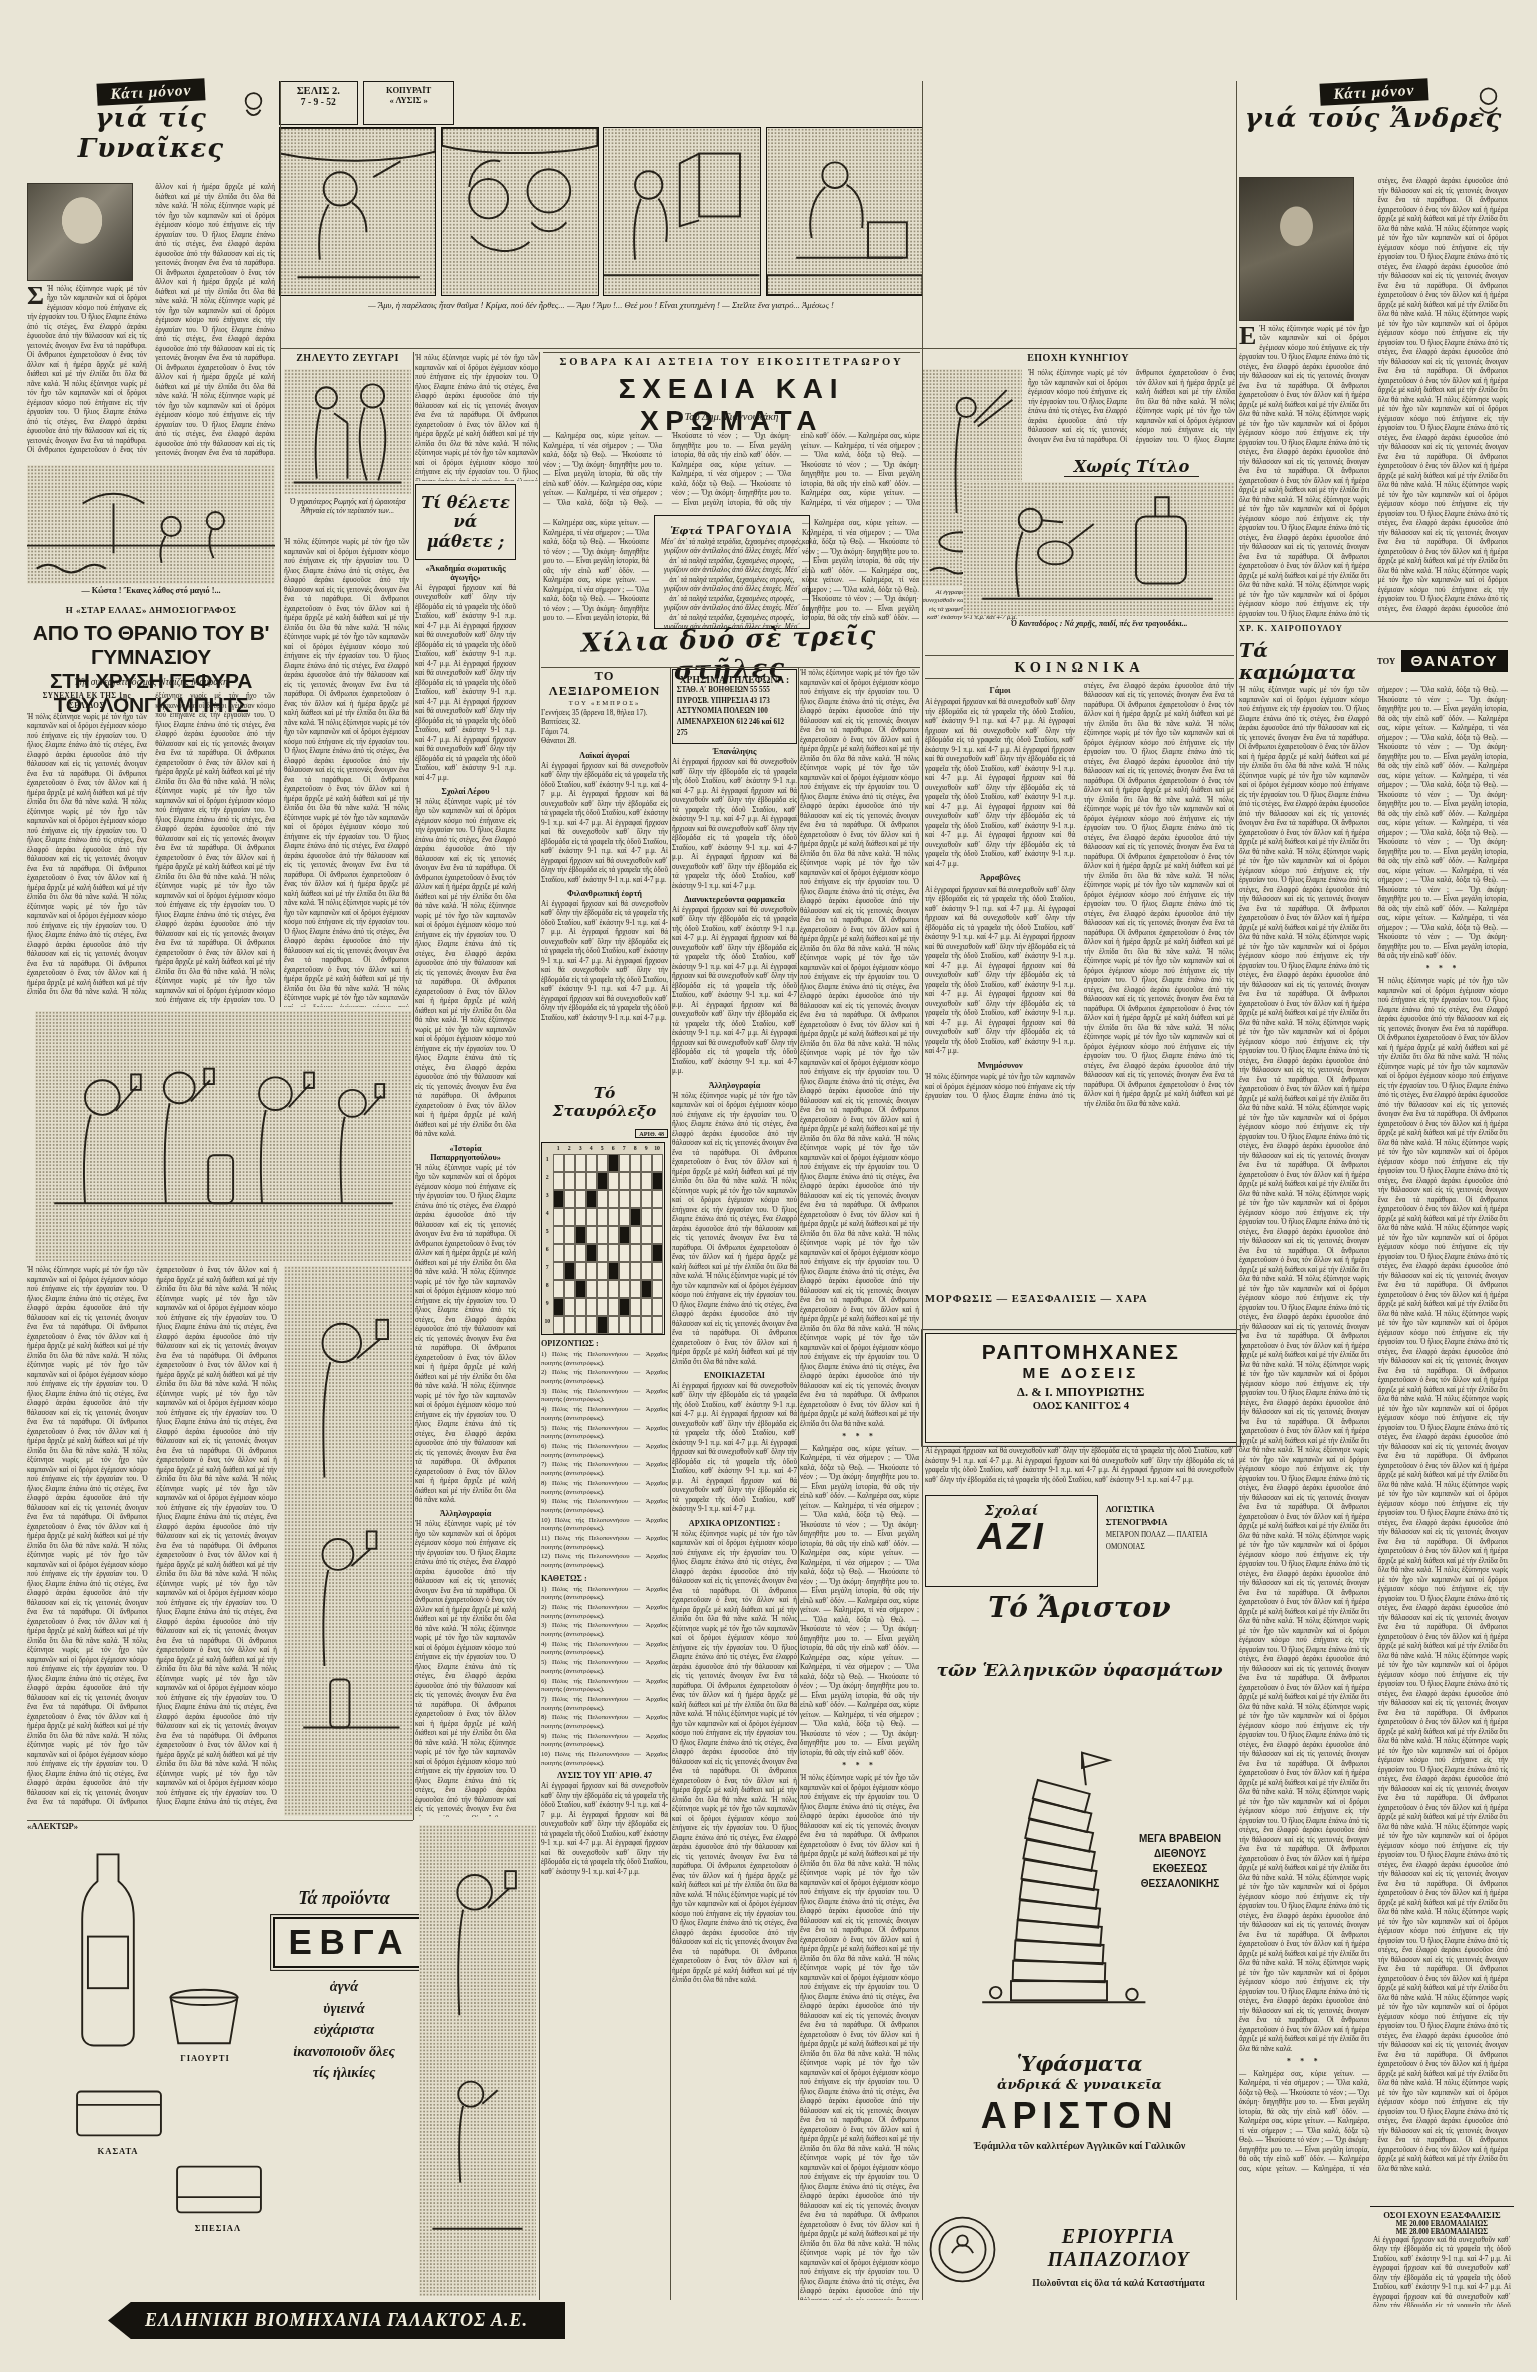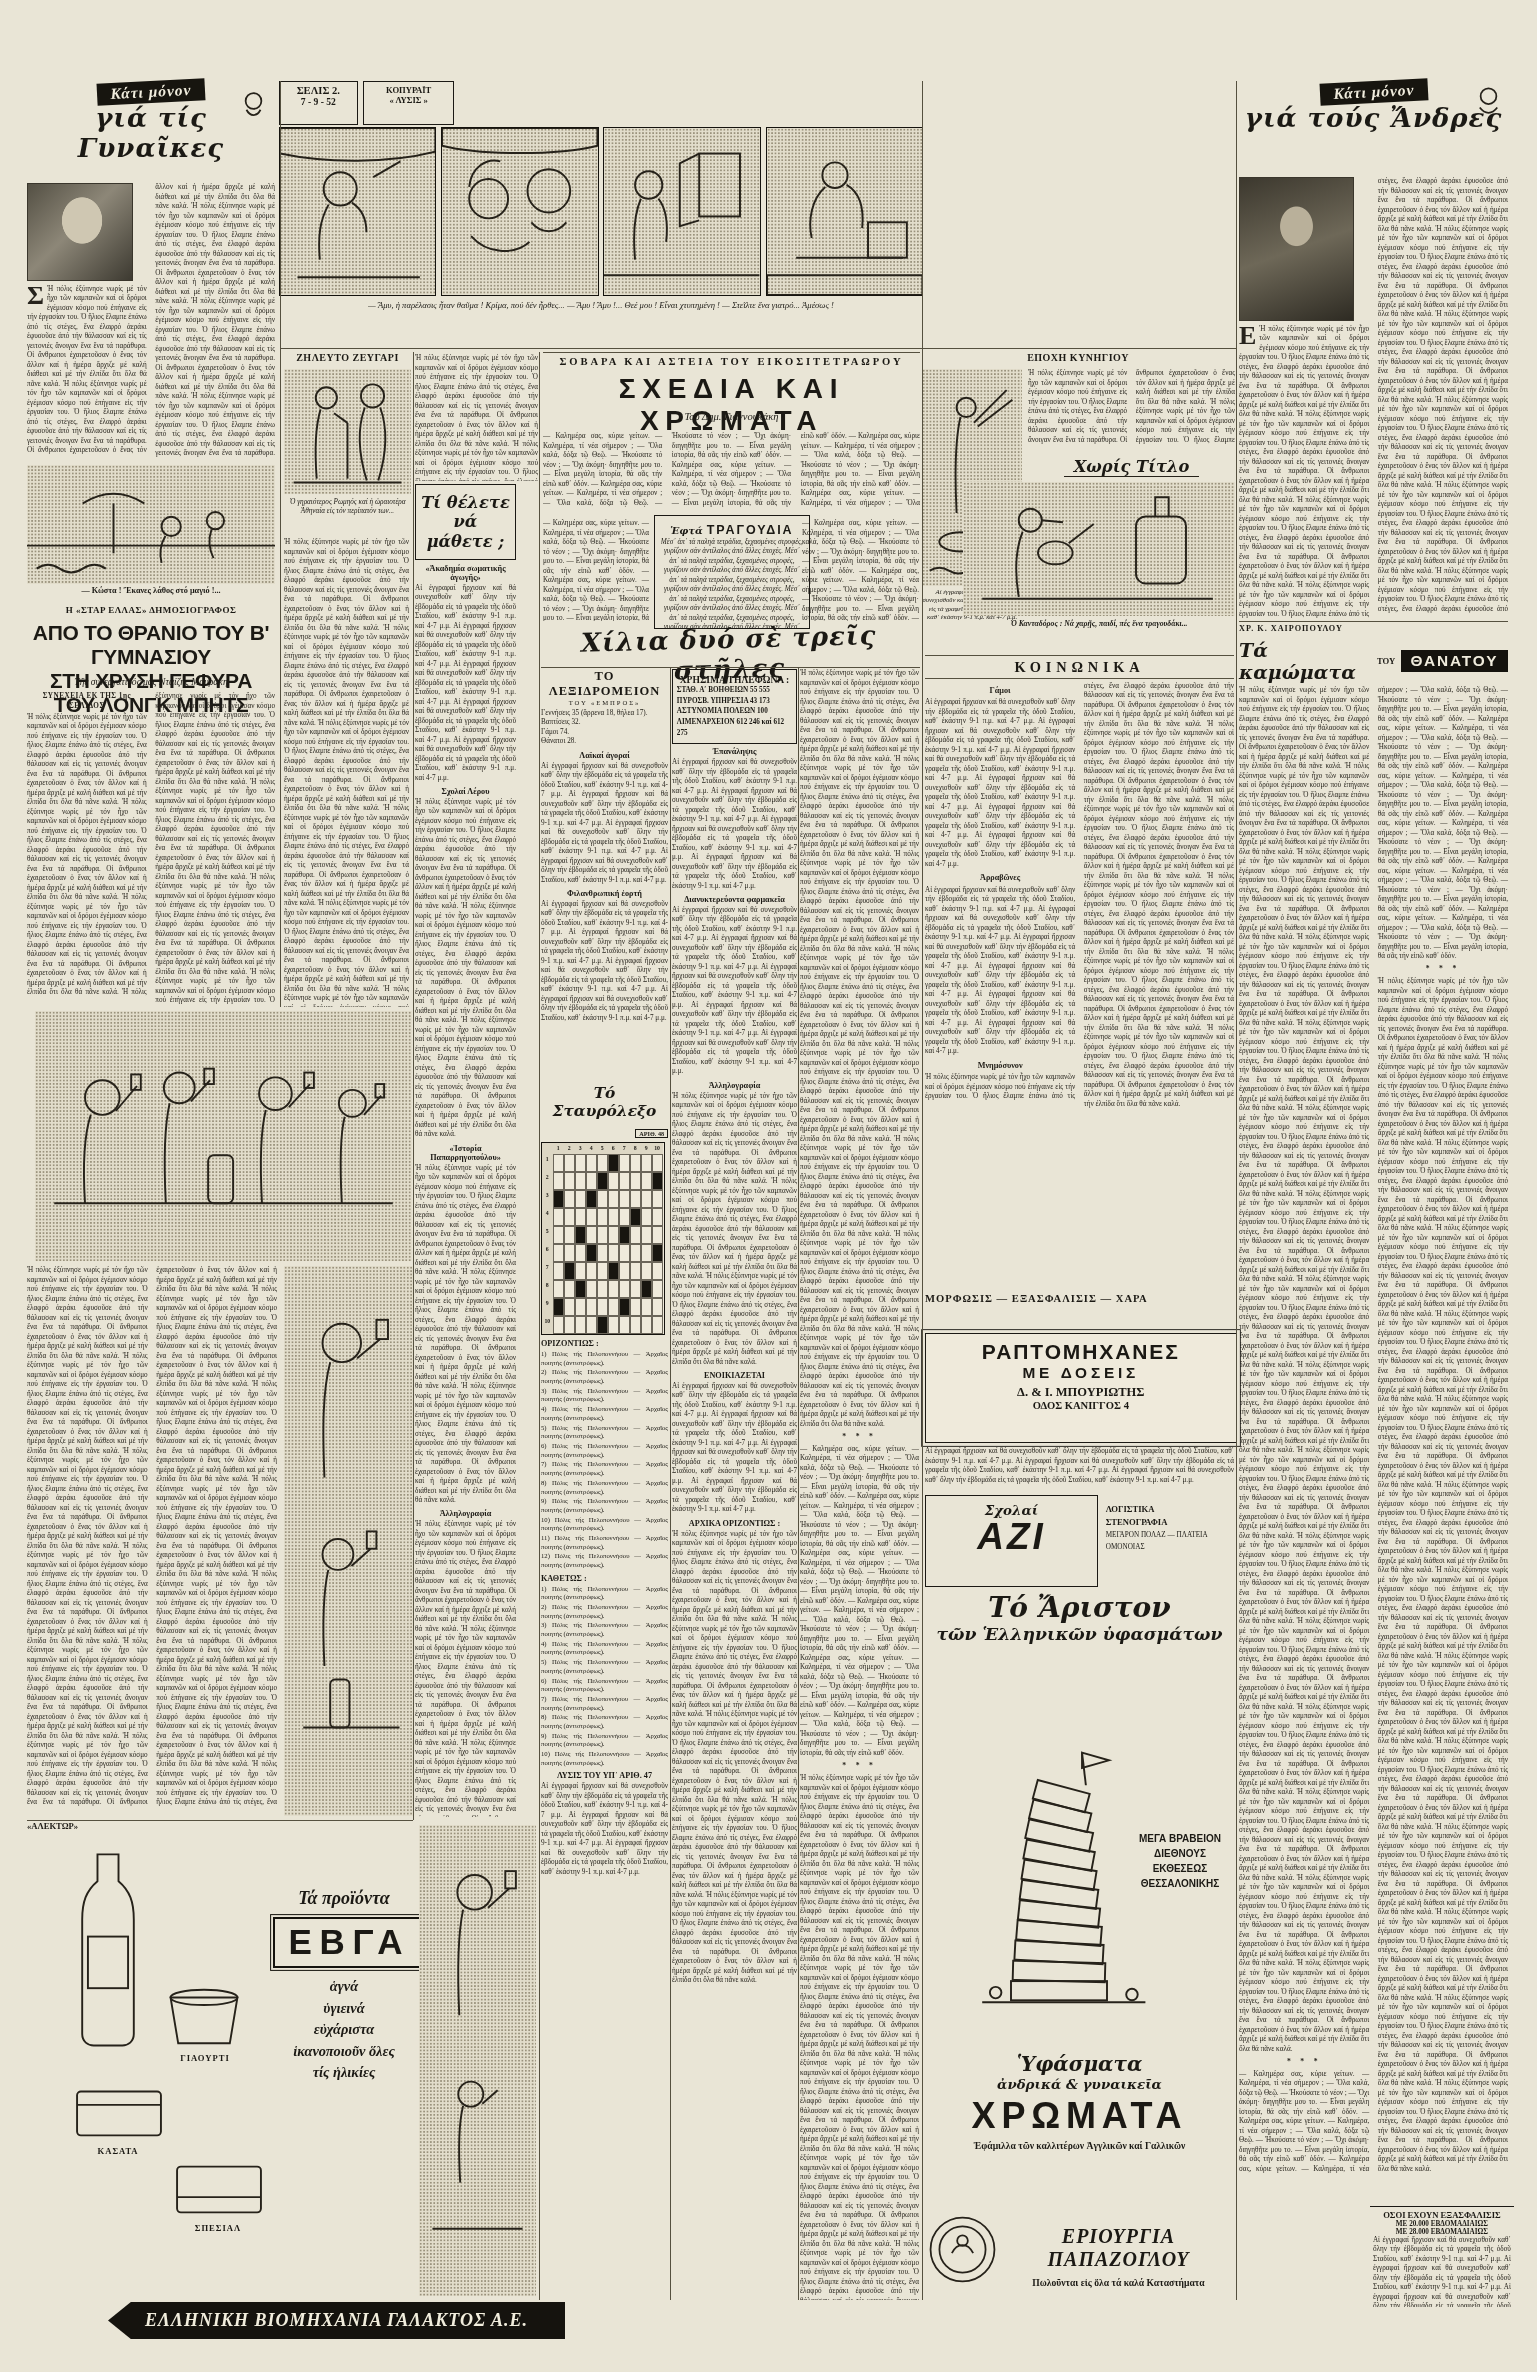--- a/index.html
+++ b/index.html
@@ -641,21 +641,21 @@
     </div>
     <div style="flex:1;font-size:8.6px;font-weight:bold;line-height:1.6;padding-top:7.7px;">
       <div>ΛΟΓΙΣΤΙΚΑ</div>
       <div>ΣΤΕΝΟΓΡΑΦΙΑ</div>
       <div style="font-weight:normal;font-size:7.2px;">ΜΕΓΑΡΟΝ ΠΟΛΑΖ — ΠΛΑΤΕΙΑ ΟΜΟΝΟΙΑΣ</div>
     </div>
   </div>
 
   <div class="abs" style="left:925px;top:1591px;width:309px;height:457px;">
     <div class="fabric-script" style="font-size:28px;">Τό Ἄριστον</div>
-    <div class="fabric-script" style="font-size:17.3px;">τῶν Ἑλληνικῶν ὑφασμάτων</div>
+    <div class="fabric-script" style="font-size:17.3px;margin-top:36px;">τῶν Ἑλληνικῶν ὑφασμάτων</div>
     <svg class="doodle abs" viewBox="0 0 200 330" style="left:38px;top:83px;width:192px;height:355px;">
       <g stroke-width="1.5">
         <rect x="50" y="300" width="100" height="20" fill="#efe9da"></rect>
         <rect x="52" y="280" width="96" height="20" fill="#2c2924" transform="rotate(1.5 100 290)"></rect>
         <rect x="54" y="260" width="92" height="20" fill="#efe9da" transform="rotate(3 100 270)"></rect>
         <rect x="56" y="240" width="88" height="20" fill="#2c2924" transform="rotate(4.5 100 250)"></rect>
         <rect x="58" y="220" width="84" height="20" fill="#efe9da" transform="rotate(6 100 230)"></rect>
         <rect x="60" y="200" width="80" height="20" fill="#2c2924" transform="rotate(7.5 102 210)"></rect>
         <rect x="62" y="180" width="76" height="20" fill="#efe9da" transform="rotate(9 104 190)"></rect>
         <rect x="64" y="160" width="72" height="20" fill="#2c2924" transform="rotate(10.5 106 170)"></rect>
@@ -671,21 +671,21 @@
     </svg>
     <div class="abs sans" style="left:202px;top:240px;width:106px;font-weight:bold;font-size:10px;text-align:center;line-height:1.5;">
       <div>ΜΕΓΑ ΒΡΑΒΕΙΟΝ ΔΙΕΘΝΟΥΣ</div>
       <div>ΕΚΘΕΣΕΩΣ ΘΕΣΣΑΛΟΝΙΚΗΣ</div>
     </div>
   </div>
 
   <div class="abs" style="left:925px;top:2052px;width:309px;height:154px;text-align:center;">
     <div style="font-family:'DejaVu Serif',serif;font-style:italic;font-weight:bold;font-size:20px;">Ὑφάσματα</div>
     <div style="font-family:'DejaVu Serif',serif;font-style:italic;font-weight:bold;font-size:13.4px;">ἀνδρικά &amp; γυναικεῖα</div>
-    <div class="wear-logo sans" style="margin:5.8px 0;">ΧΡΩΜΑΤΑ</div>
+    <div class="wear-logo sans" style="margin:5.8px 0;">ΑΡΙΣΤΟΝ</div>
     <div style="font-weight:bold;font-size:9.6px;">Ἐφάμιλλα τῶν καλλιτέρων Ἀγγλικῶν καί Γαλλικῶν</div>
   </div>
 
   <div class="abs" style="left:925px;top:2210px;width:309px;height:90px;">
     <svg class="doodle abs" viewBox="0 0 80 80" style="left:1.9px;top:3.8px;width:71px;height:71px;">
       <circle cx="40" cy="40" r="36"></circle>
         <circle cx="40" cy="40" r="26"></circle>
       <path d="M28 44c6-12 18-12 24 0"></path>
         <circle cx="40" cy="30" r="6"></circle>
     </svg>

